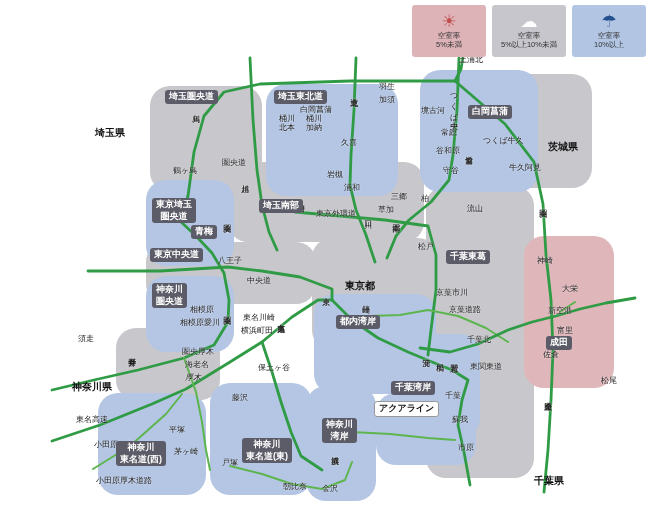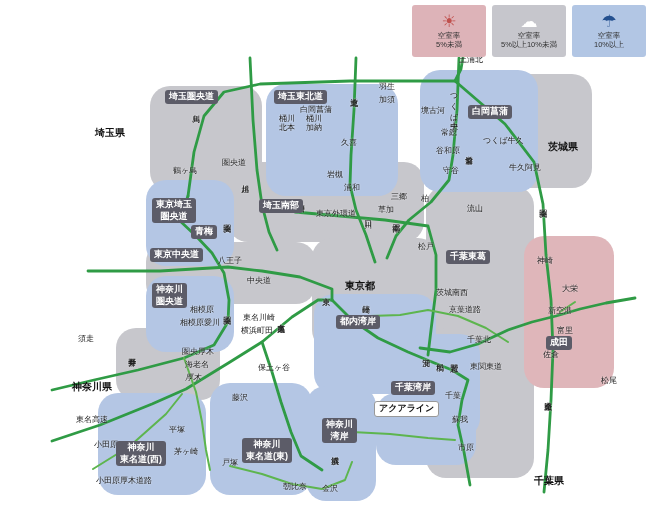--- a/index.html
+++ b/index.html
@@ -117,21 +117,21 @@
       <div class="mlabel" style="left: 316px; top: 209px;">東京外環道</div>
       <div class="mlabel v" style="left: 296px; top: 199px;">戸田</div>
       <div class="mlabel v" style="left: 363px; top: 214px;">川口</div>
       <div class="mlabel" style="left: 378px; top: 205px;">草加</div>
       <div class="mlabel v" style="left: 391px; top: 218px;">三郷南</div>
       <div class="mlabel" style="left: 418px; top: 242px;">松戸</div>
       <div class="mlabel" style="left: 218px; top: 256px;">八王子</div>
       <div class="mlabel" style="left: 247px; top: 276px;">中央道</div>
       <div class="mlabel v" style="left: 321px; top: 291px;">東京</div>
       <div class="mlabel v" style="left: 361px; top: 299px;">篠崎</div>
-      <div class="mlabel" style="left: 436px; top: 288px;">茨城南西</div>
+      <div class="mlabel" style="left: 436px; top: 288px;">京葉市川</div>
       <div class="mlabel" style="left: 449px; top: 305px;">京葉道路</div>
       <div class="mlabel" style="left: 190px; top: 305px;">相模原</div>
       <div class="mlabel" style="left: 180px; top: 318px;">相模原愛川</div>
       <div class="mlabel v" style="left: 222px; top: 310px;">圏央道</div>
       <div class="mlabel" style="left: 243px; top: 313px;">東名川崎</div>
       <div class="mlabel" style="left: 241px; top: 326px;">横浜町田</div>
       <div class="mlabel v" style="left: 276px; top: 318px;">東名高速</div>
       <div class="mlabel" style="left: 258px; top: 363px;">保土ヶ谷</div>
       <div class="mlabel" style="left: 78px; top: 334px;">須走</div>
       <div class="mlabel" style="left: 182px; top: 347px;">圏央厚木</div>

